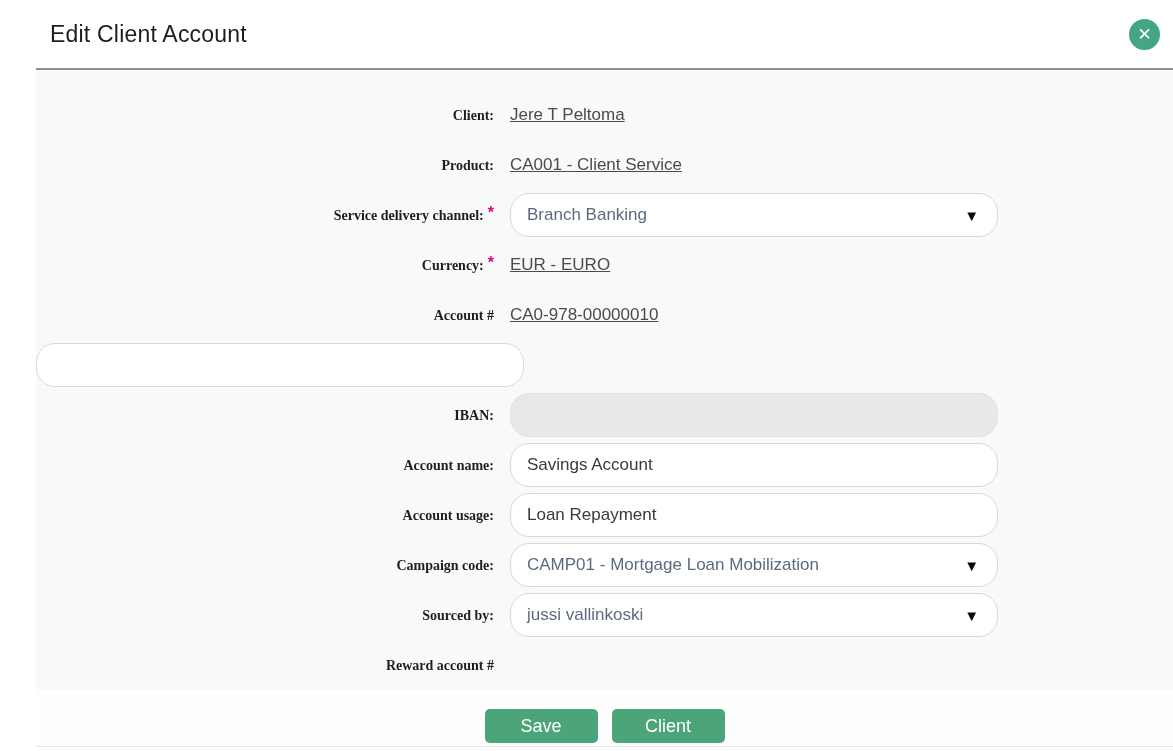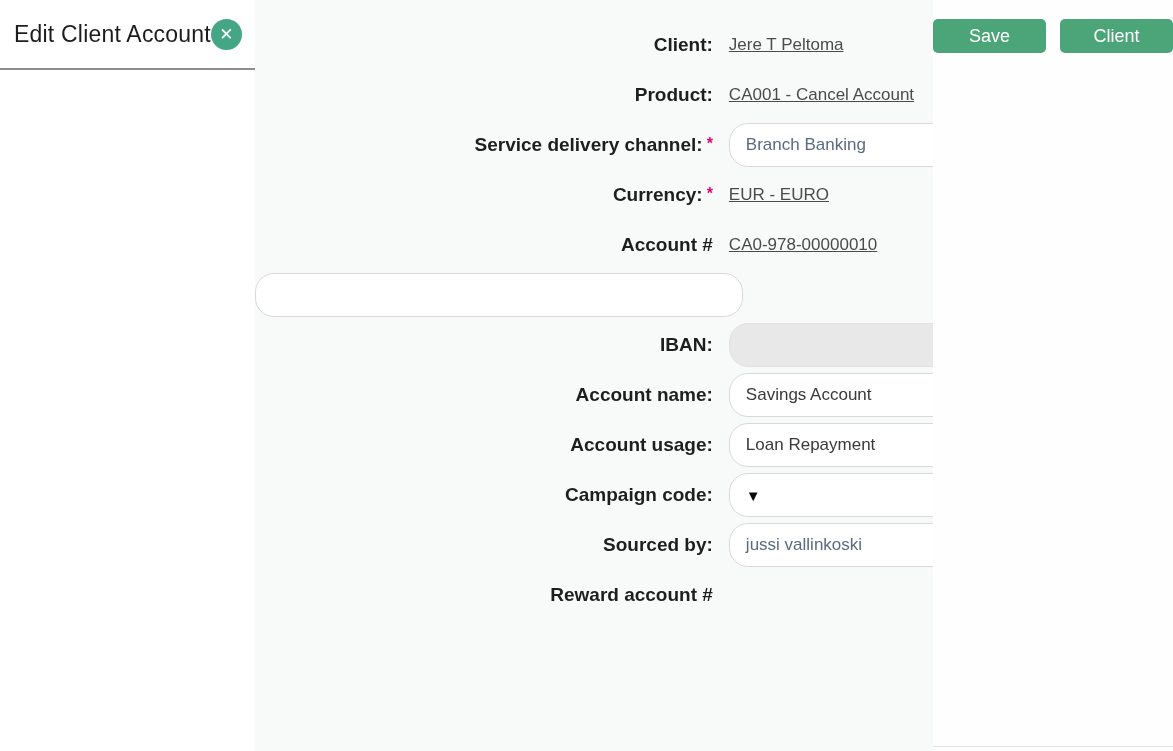--- a/index.html
+++ b/index.html
@@ -1,19 +1,19 @@
 <!DOCTYPE html>
 <html><head>
 <meta charset="utf-8">
 <style>
   * { margin:0; padding:0; box-sizing:border-box; }
   html,body { width:1173px; height:751px; background:#ffffff; }
   body { font-family:"Liberation Sans", sans-serif; }
 
-  .dialog { display:flex; flex-direction:row; width:1173px; height:751px; }
+  .dialog { display:flex; flex-direction:column; width:1173px; height:751px;padding-left:36px; }
 
   
   .header {
     height:70px; background:#ffffff; border-bottom:2px solid #8e8e8e;
     display:flex; align-items:center; justify-content:space-between;
     padding:0 13px 0 14px; flex:0 0 auto;
   }
   .title { font-size:23px; color:#1d1d1d; letter-spacing:0.2px; }
   .close-btn {
     width:31px; height:31px; border-radius:50%;
@@ -23,21 +23,21 @@
     font-family:"DejaVu Sans", sans-serif;
   }
 
   
   .form-body { flex:1 1 auto; background:#f8faf9; padding-top:23px; overflow:hidden; }
   .row {
     display:grid; grid-template-columns:458px 488px; column-gap:16px;
     min-height:44px; margin-bottom:6px; align-items:center;
   }
   .label-cell { text-align:right; }
-  .label { font-size:19px; font-weight:700; color:#1e1e1e; }
+  .label { font-size:14px; font-weight:700; color:#1e1e1e;font-family:Liberation Serif, serif; }
   .req { color:#e6007e; font-weight:700; font-size:16px; position:relative; top:-2px; margin-left:4px; }
   .static-value { font-size:17px; color:#4b4b4b;text-decoration:underline; }
 
   .text-input, .select {
     width:488px; height:44px; border:1px solid #d9d9d9; border-radius:19px;
     background:#ffffff; font-size:17px; padding:0 16px;
     font-family:"Liberation Sans", sans-serif;
   }
   .text-input { color:#3a3a3a; }
   .text-input:disabled, .text-input.disabled {
@@ -80,21 +80,21 @@
 
   <div class="form-body">
 
     <div class="row">
       <div class="label-cell"><span class="label">Client:</span></div>
       <div><span class="static-value">Jere T Peltoma</span></div>
     </div>
 
     <div class="row">
       <div class="label-cell"><span class="label">Product:</span></div>
-      <div><span class="static-value">CA001 - Cancel Account</span></div>
+      <div><span class="static-value">CA001 - Client Service</span></div>
     </div>
 
     <div class="row">
       <div class="label-cell">
         <span class="label">Service delivery channel:</span><span class="req">*</span>
       </div>
       <div class="select">
         <span>Branch Banking</span>
         <span class="select-arrow">▼</span>
       </div>
@@ -127,20 +127,21 @@
     </div>
 
     <div class="row">
       <div class="label-cell"><span class="label">Account usage:</span></div>
       <div><input type="text" class="text-input" value="Loan Repayment" style=""></div>
     </div>
 
     <div class="row">
       <div class="label-cell"><span class="label">Campaign code:</span></div>
       <div class="select">
+        <span>CAMP01 - Mortgage Loan Mobilization</span>
         <span class="select-arrow">▼</span>
       </div>
     </div>
 
     <div class="row">
       <div class="label-cell"><span class="label">Sourced by:</span></div>
       <div class="select">
         <span>jussi vallinkoski</span>
         <span class="select-arrow">▼</span>
       </div>

